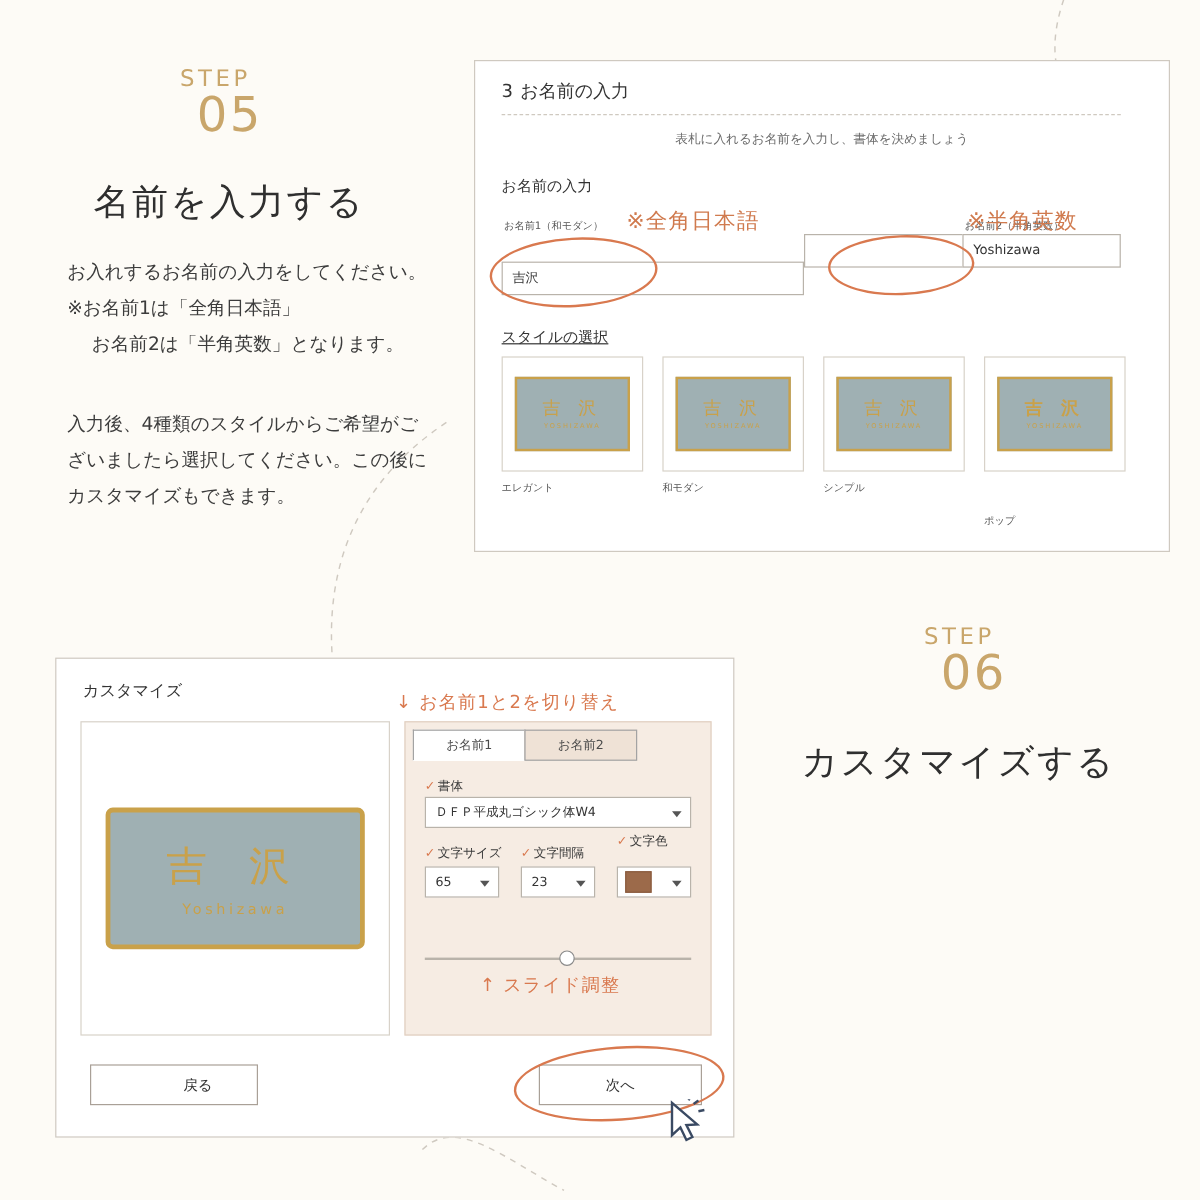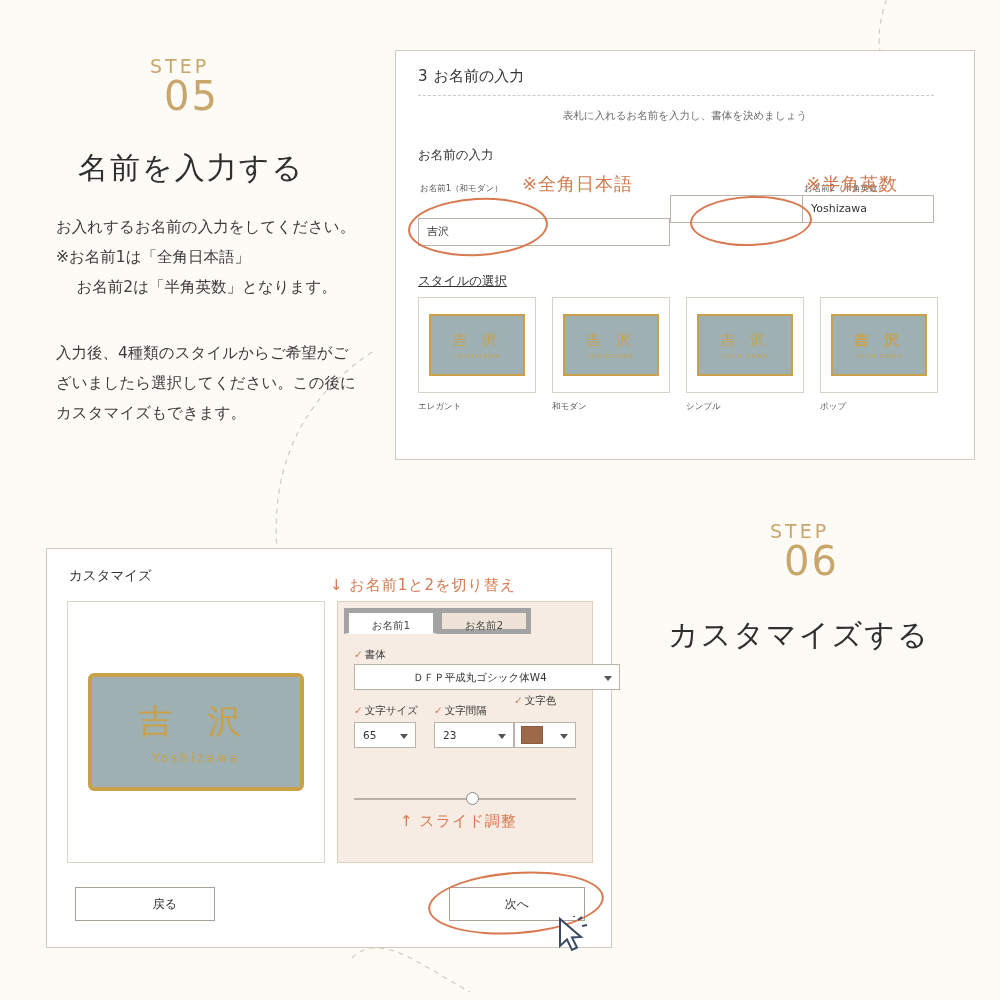--- a/index.html
+++ b/index.html
@@ -109,21 +109,21 @@
   }
   .plate .jp { color:#c9a14a; font-size:15px; letter-spacing:5px; font-family:"DejaVu Sans", sans-serif; }
   .plate .en { color:#c9a14a; font-size:5.5px; letter-spacing:1.6px; margin-top:3px; font-family:"DejaVu Sans", sans-serif; }
   .style-caption {
     position:absolute; top:350px; font-size:8.5px; color:#555;
     font-family:"DejaVu Sans", sans-serif;
   }
   #sc0 { left:22px; }  #cap0 { left:22px; }
   #sc1 { left:156px; } #cap1 { left:156px; }
   #sc2 { left:290px; } #cap2 { left:290px; }
-  #sc3 { left:424px; } #cap3 { left:424px; }
+  #sc3 { left:424px; } #cap3 { left:424px;margin-top:28px; }
 
   
   .anno {
     position:absolute;
     color:#d07a4e;
     font-size:18px;
     font-family:"DejaVu Sans", sans-serif;
     letter-spacing:1px;
   }
   #anno-jp { left:522px; top:172px; }
@@ -166,21 +166,21 @@
   .preview-plate .en { color:#c9a14a; font-size:12px; letter-spacing:3px; margin-top:6px; font-family:"DejaVu Sans", sans-serif; }
 
   .ctrl-panel {
     position:absolute; left:290px; top:52px; width:256px; height:262px;
     background:#f6ece3;
     border:1px solid #e0cfc0;
   }
   .tabs { position:absolute; left:6px; top:6px; display:flex; }
   .tab {
     width:94px; height:26px; line-height:24px; text-align:center;
-    font-size:10.5px; border:5px solid #a3a3a3; background:#efe2d6; color:#4a4a4a;
+    font-size:10.5px; border:1px solid #a3a3a3; background:#efe2d6; color:#4a4a4a;
     font-family:"DejaVu Sans", sans-serif;
   }
   .tab.active { background:#ffffff; border-bottom:1px solid #fff; }
   .tab + .tab { margin-left:-1px; }
 
   .ctrl-label {
     position:absolute; font-size:10.5px; color:#3c3c3c;
     font-family:"DejaVu Sans", sans-serif;
   }
   .check { color:#d9794f; font-weight:bold; margin-right:2px; }
@@ -328,34 +328,34 @@
 
     <div class="ctrl-panel">
       <div class="tabs">
         <div class="tab active">お名前1</div>
         <div class="tab">お名前2</div>
       </div>
 
       <div class="ctrl-label" style="left:16px; top:46px;">
         <span class="check">✓</span><span>書体</span>
       </div>
-      <div class="select" style="left:16px; top:62px; width:266px;text-align:center;">ＤＦＰ平成丸ゴシック体W4</div>
+      <div class="select" style="left:16px; top:62px; width:222px;">ＤＦＰ平成丸ゴシック体W4</div>
 
       <div class="ctrl-label" style="left:16px; top:102px;">
         <span class="check">✓</span><span>文字サイズ</span>
       </div>
       <div class="ctrl-label" style="left:96px; top:102px;">
         <span class="check">✓</span><span>文字間隔</span>
       </div>
       <div class="ctrl-label" style="left:176px; top:92px;">
         <span class="check">✓</span><span>文字色</span>
       </div>
 
       <div class="select" style="left:16px; top:120px; width:62px;">65</div>
-      <div class="select" style="left:96px; top:120px; width:80px;">23</div>
+      <div class="select" style="left:96px; top:120px; width:62px;">23</div>
       <div class="select" style="left:176px; top:120px; width:62px;">
         <span class="swatch" style="left: 6px; top: 3px; background: rgb(156, 106, 74);"></span>
       </div>
 
       <div class="slider-track"></div>
       <div class="slider-knob"></div>
     </div>
 
     <div class="btn" id="btn-back" style="left:28px; top:338px;padding-left:40px;">戻る</div>
     <div class="btn" id="btn-next" style="left:402px; top:338px;">次へ</div>

